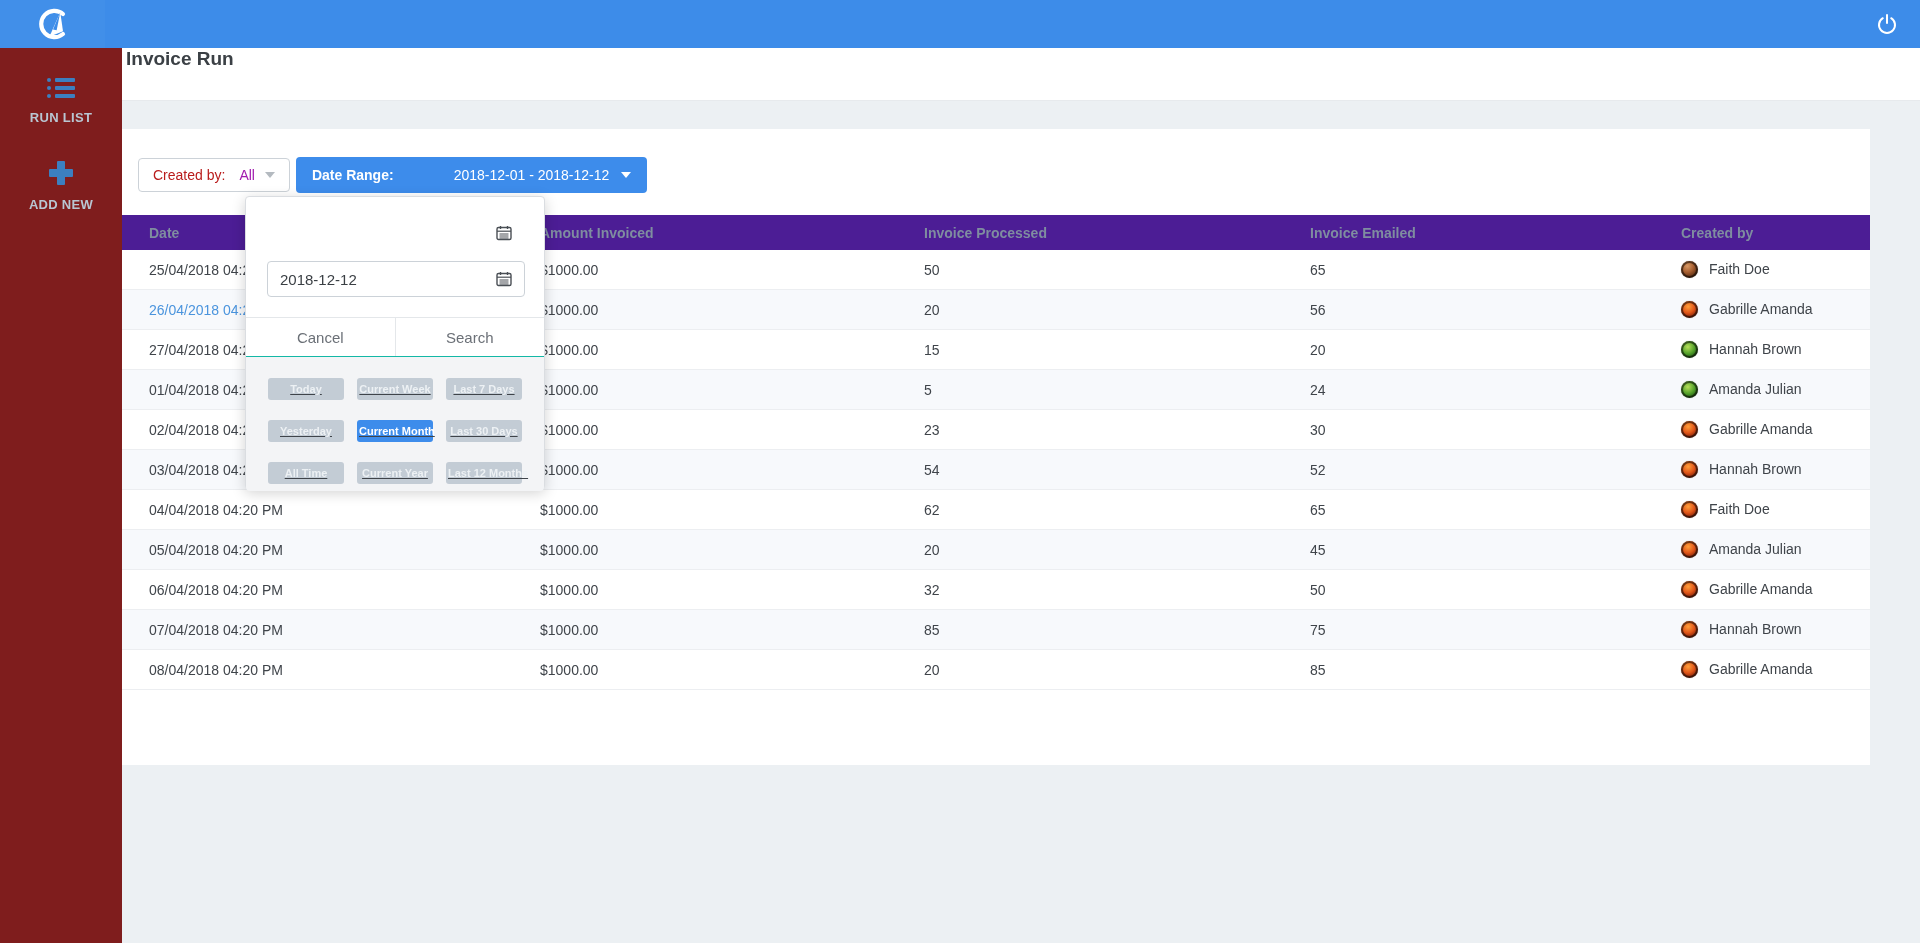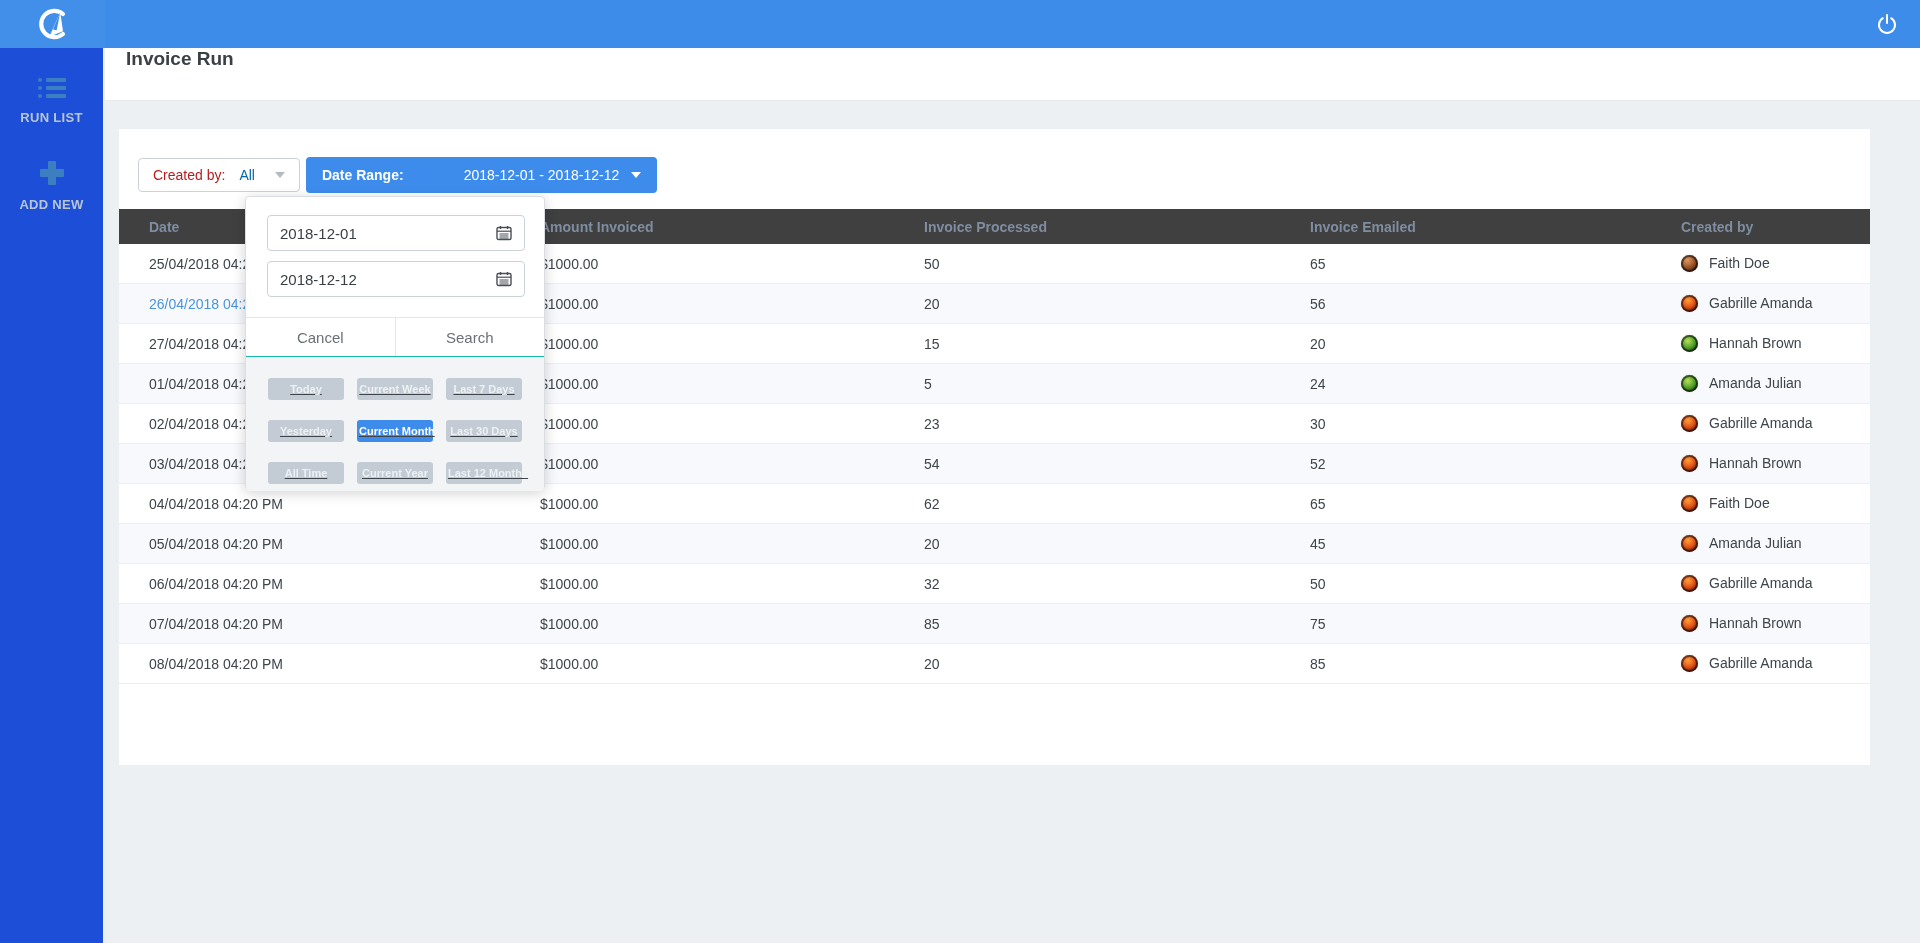--- a/index.html
+++ b/index.html
@@ -21,22 +21,22 @@
     width:105px; height:48px; display:flex; align-items:center; justify-content:center;
     background:#418fe9;
   }
   .power-btn {
     position:absolute; right:20px; top:11px; width:26px; height:26px;
     cursor:pointer; display:flex; align-items:center; justify-content:center;
   }
 
   
   .sidebar {
-    position:absolute; left:0; top:48px; width:103px; height:895px;
-    background:#1d4ed8; z-index:4;
+    position:absolute; left:0; top:48px; width:122px; height:895px;
+    background:#7f1d1d; z-index:4;
   }
   .side-item {
     margin-top:24px; text-align:center; cursor:pointer; padding:6px 0;
   }
   .side-item .lbl {
     display:block; margin-top:8px; color:#b9c6d2; font-size:13px; font-weight:bold;
     letter-spacing:.3px;
   }
   .list-ic { display:inline-block; }
   .list-ic .r { display:flex; align-items:center; margin-bottom:4px; }
@@ -61,40 +61,40 @@
     background:#fff;
   }
 
   
   .filters { position:absolute; left:19px; top:28px; display:flex; align-items:center; }
   .createdby {
     height:34px; background:#fff; border:1px solid #ccd2d8; border-radius:4px;
     display:flex; align-items:center; padding:0 14px; cursor:pointer; font-size:14px;
   }
   .createdby .cb-lbl { color:#b91c1c; margin-right:14px; }
-  .createdby .cb-val { color:#0369a1; margin-right:20px; }
+  .createdby .cb-val { color:#a21caf; margin-right:10px; }
   .caret-gray { width:0; height:0; border-left:5px solid transparent; border-right:5px solid transparent; border-top:6px solid #b4bac0; }
   .daterange {
     margin-left:6px; height:36px; background:#3d8ceb; border:none; border-radius:4px;
     color:#fff; font-size:14px; display:flex; align-items:center; padding:0 16px; cursor:pointer;
     font-family:"Liberation Sans", sans-serif;
   }
   .daterange .dr-lbl { font-weight:bold; margin-right:60px; }
   .daterange .dr-val { margin-right:12px; }
   .caret-white { width:0; height:0; border-left:5px solid transparent; border-right:5px solid transparent; border-top:6px solid #fff; }
 
   
   .table { position:absolute; left:0; top:80px; width:1751px; }
   .thead, .trow {
     display:grid;
     grid-template-columns:391px 384px 386px 371px 1fr;
     padding-left:30px; align-items:center;
   }
   .thead {
-    height:35px; background:#404040; color:#7f8da0; font-weight:bold; font-size:14px;
+    height:35px; background:#4c1d95; color:#7f8da0; font-weight:bold; font-size:14px;margin-top:6px;
   }
   .trow { height:40px; border-bottom:1px solid #eceef1; font-size:14px; color:#3f444a; background:#fff; }
   .trow:nth-child(even) { background:#f7f9fc; }
   .trow .date-cell { cursor:pointer; }
   .trow .date-cell.link { color:#4a94dd; }
   .created-cell { display:flex; align-items:flex-start; gap:11px; }
   .avatar {
     width:17px; height:17px; border-radius:50%; flex:0 0 17px;
     box-shadow: inset 0 0 0 2px rgba(10,8,6,.55), 0 0 1px rgba(0,0,0,.4);
   }
@@ -327,21 +327,20 @@
     <div>85</div>
     <div class="created-cell">
       <span class="avatar av-red"></span>
       <span>Gabrille Amanda</span>
     </div>
   </div>
 </div>
   </div>
 
   <div class="popup">
-    <input class="dinput di1" value="2018-12-01" style="">
     <svg class="cal-ic ci1" viewBox="0 0 16 16">
       <rect x="1" y="2.5" width="14" height="12" rx="1.5" fill="none" stroke="#4a4f55" stroke-width="1.4"></rect>
       <line x1="1" y1="6.2" x2="15" y2="6.2" stroke="#4a4f55" stroke-width="1.2"></line>
       <line x1="4.5" y1="1" x2="4.5" y2="4" stroke="#4a4f55" stroke-width="1.4"></line>
       <line x1="11.5" y1="1" x2="11.5" y2="4" stroke="#4a4f55" stroke-width="1.4"></line>
       <g stroke="#4a4f55" stroke-width="1">
         <line x1="3.5" y1="9" x2="12.5" y2="9"></line>
           <line x1="3.5" y1="11" x2="12.5" y2="11"></line>
           <line x1="3.5" y1="13" x2="12.5" y2="13"></line>
       </g>

